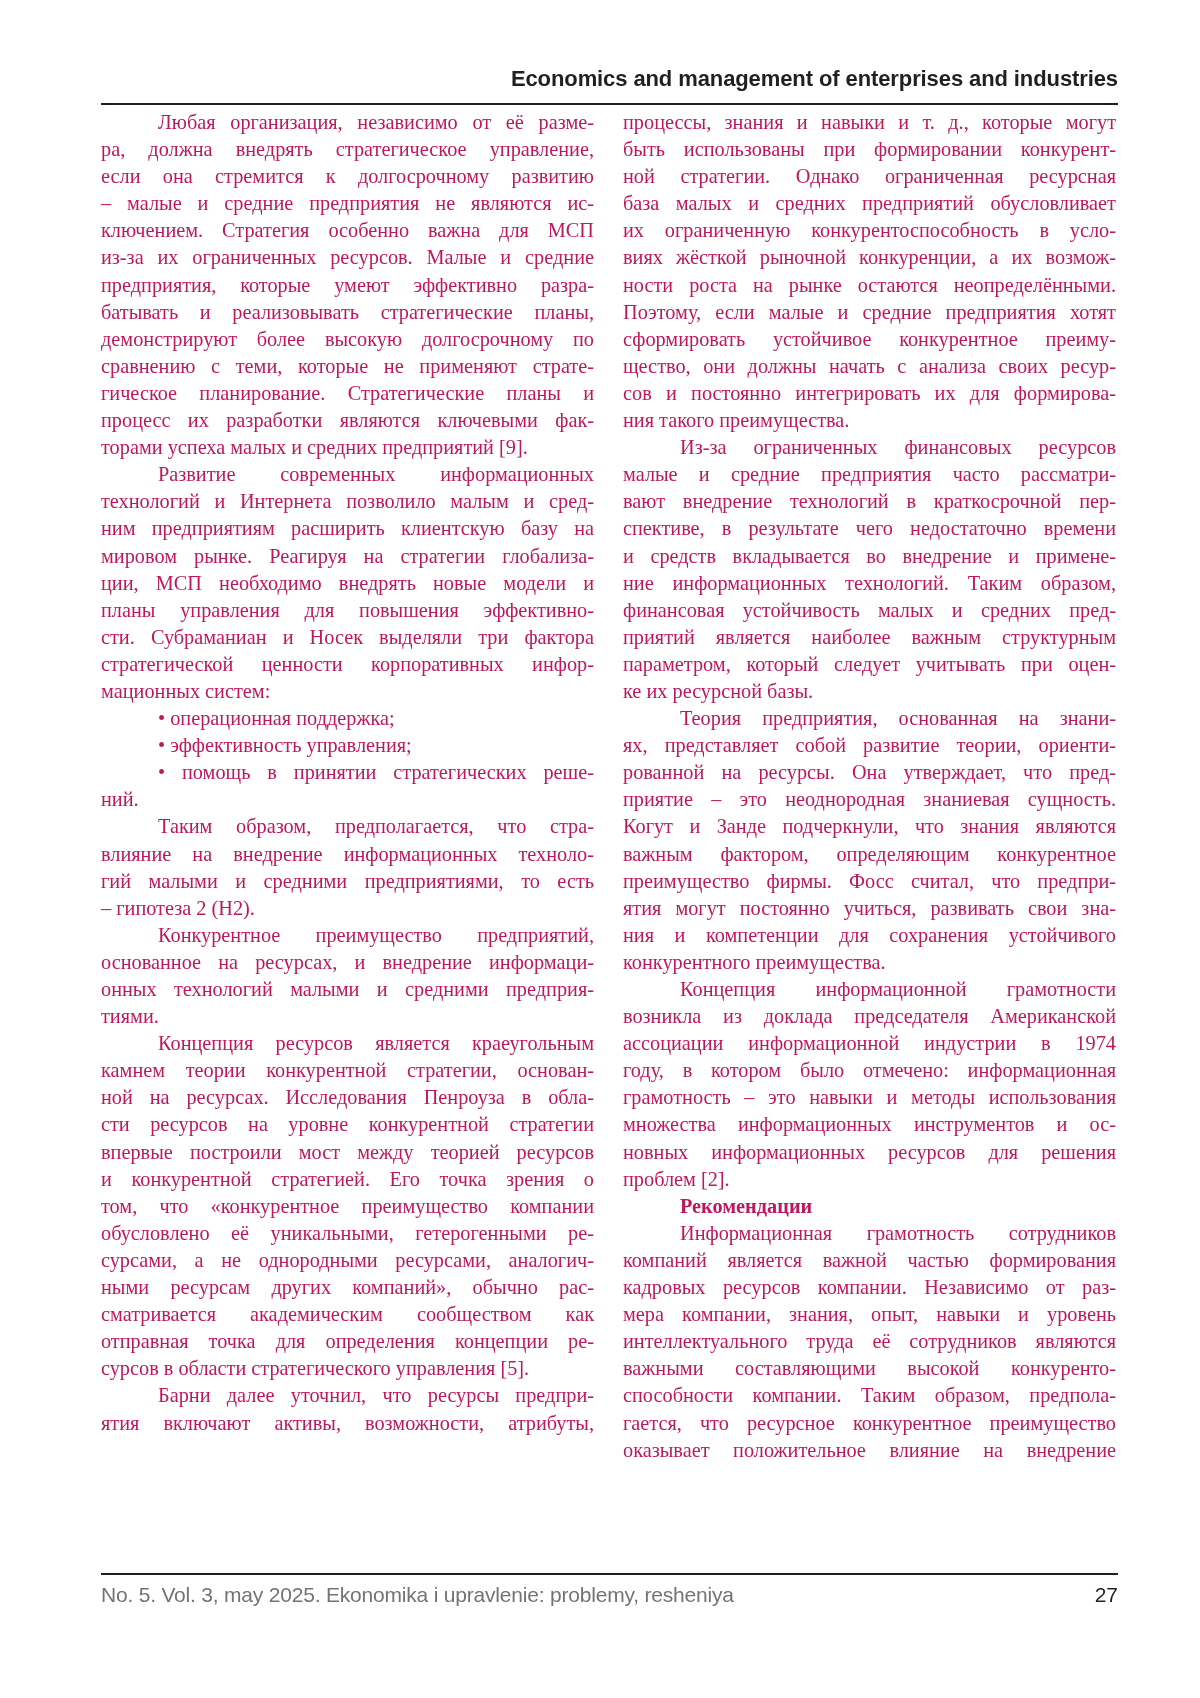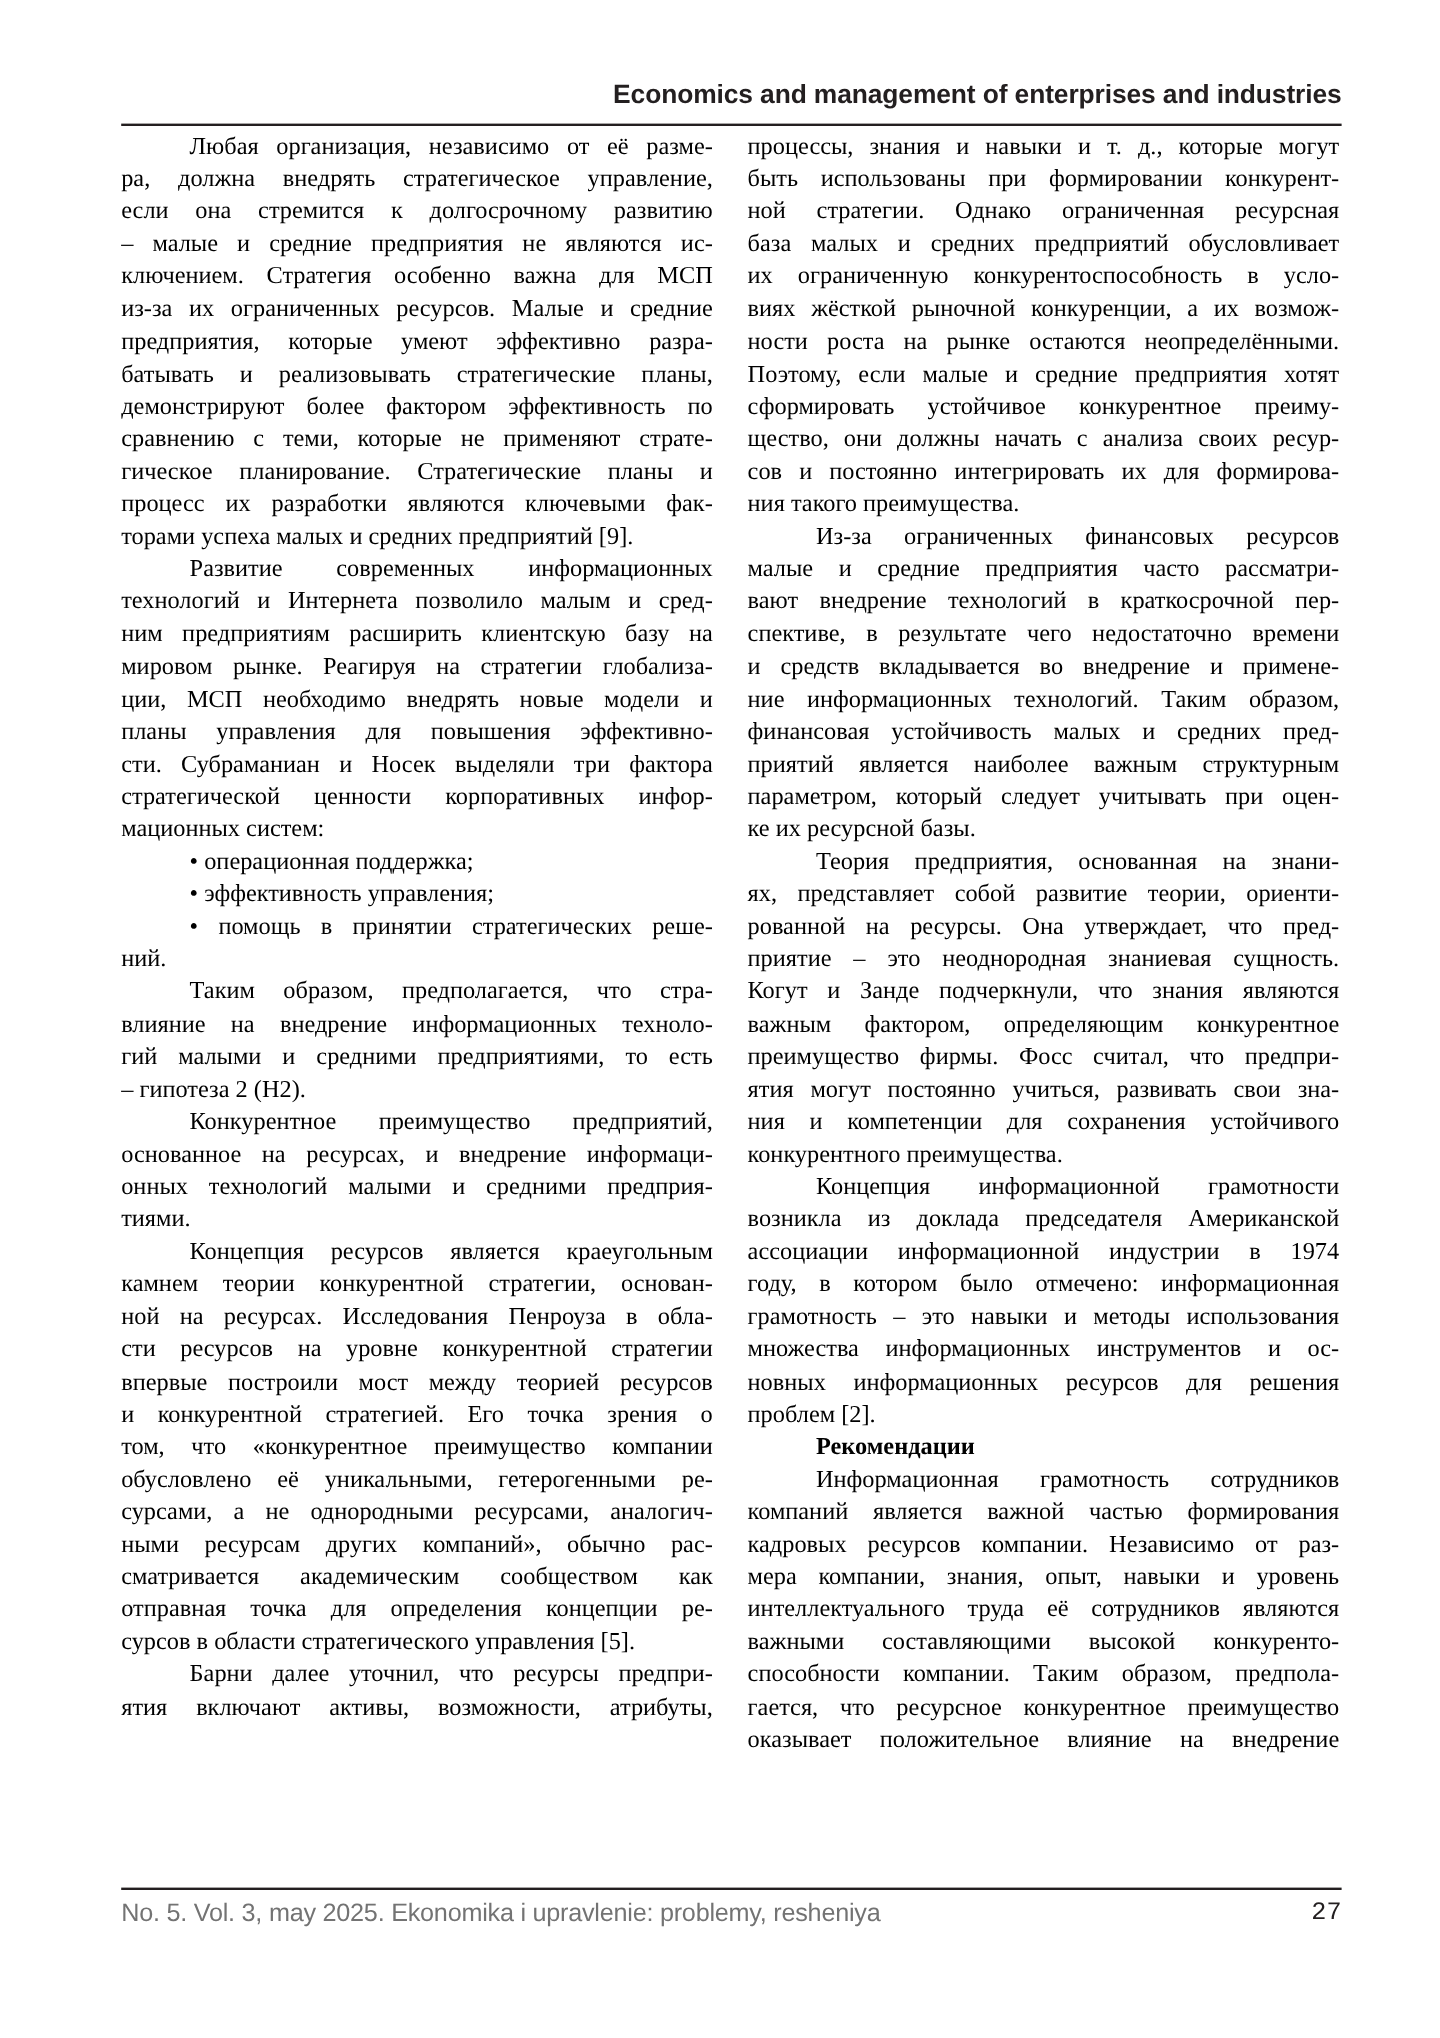--- a/index.html
+++ b/index.html
@@ -5,55 +5,55 @@
     html, body { margin: 0; padding: 0; background: #ffffff; }
     body { width: 1200px; height: 1698px; position: relative; overflow: hidden; }
     .page { position: absolute; left: 0; top: 0; width: 1200px; height: 1318px; background: #fff; color: #231f20; }
     .running-head {
       position: absolute; right: 82px; top: 66px;
       font-family: "Liberation Sans", sans-serif; font-weight: bold; font-size: 22px;
       color: #231f20; letter-spacing: -0.1px; white-space: nowrap;
     }
     .rule-top { position: absolute; left: 101px; width: 1017px; top: 103px; height: 2px; background: #231f20; }
     .rule-bottom { position: absolute; left: 101px; width: 1017px; top: 1573px; height: 2px; background: #231f20; }
-    .col { position: absolute; top: 109px; width: 493px; font-family: "Liberation Serif", serif; font-size: 20.3px; color: #000000; }
+    .col { position: absolute; top: 109px; width: 493px; font-family: "Liberation Serif", serif; font-size: 20.3px; color: #be185d; }
     .col.left { left: 101px; }
     .col.right { left: 623px; }
     .ln { display: block; height: 27.1px; line-height: 27.1px; white-space: nowrap; text-align: justify; text-align-last: justify; overflow: visible; }
     .ln.last { text-align-last: left; }
     .ln.ind { padding-left: 57px; }
     .ln.bul { padding-left: 57px; text-align-last: left; }
     .ln.bul.j { text-align-last: justify; }
     .ln.bold { font-weight: bold; text-align-last: left; }
     .footer-left {
       position: absolute; left: 101px; top: 1583px;
       font-family: "Liberation Sans", sans-serif; font-size: 21px; color: #737373; white-space: nowrap; letter-spacing: -0.2px;
     }
     .footer-right {
       position: absolute; right: 82px; top: 1583px;
-      font-family: Liberation Mono, monospace; font-size: 21px; color: #231f20; margin-left: 12px;
+      font-family: Liberation Sans, sans-serif; font-size: 21px; color: #231f20; margin-left: 12px;
     }
   </style>
 </head>
 <body>
 
 <div class="page">
   <div class="running-head">Economics and management of enterprises and industries</div>
   <div class="rule-top"></div>
 
   <div class="col left">
     <span class="ln ind">Любая организация, независимо от её разме-</span>
     <span class="ln">ра, должна внедрять стратегическое управление,</span>
     <span class="ln">если она стремится к долгосрочному развитию</span>
     <span class="ln">– малые и средние предприятия не являются ис-</span>
     <span class="ln">ключением. Стратегия особенно важна для МСП</span>
     <span class="ln">из-за их ограниченных ресурсов. Малые и средние</span>
     <span class="ln">предприятия, которые умеют эффективно разра-</span>
     <span class="ln">батывать и реализовывать стратегические планы,</span>
-    <span class="ln">демонстрируют более фактором эффективность по</span>
+    <span class="ln">демонстрируют более высокую долгосрочному по</span>
     <span class="ln">сравнению с теми, которые не применяют страте-</span>
     <span class="ln">гическое планирование. Стратегические планы и</span>
     <span class="ln">процесс их разработки являются ключевыми фак-</span>
     <span class="ln last">торами успеха малых и средних предприятий [9].</span>
     <span class="ln ind">Развитие современных информационных</span>
     <span class="ln">технологий и Интернета позволило малым и сред-</span>
     <span class="ln">ним предприятиям расширить клиентскую базу на</span>
     <span class="ln">мировом рынке. Реагируя на стратегии глобализа-</span>
     <span class="ln">ции, МСП необходимо внедрять новые модели и</span>
     <span class="ln">планы управления для повышения эффективно-</span>

